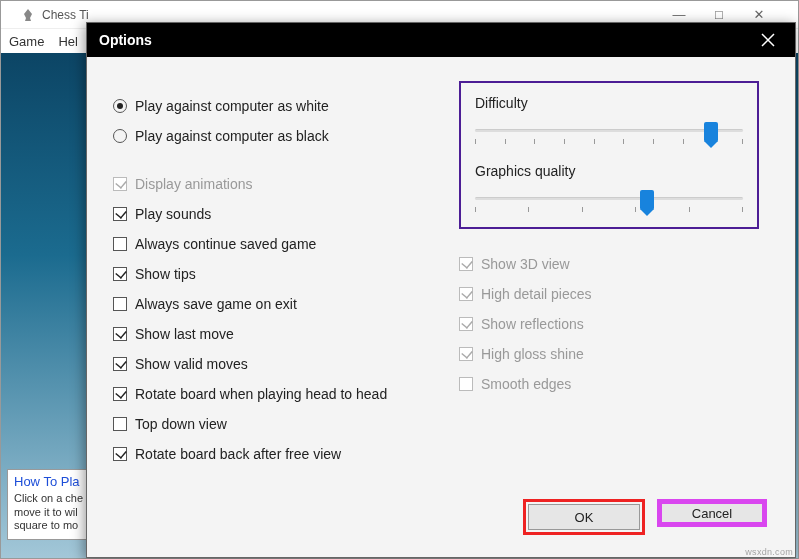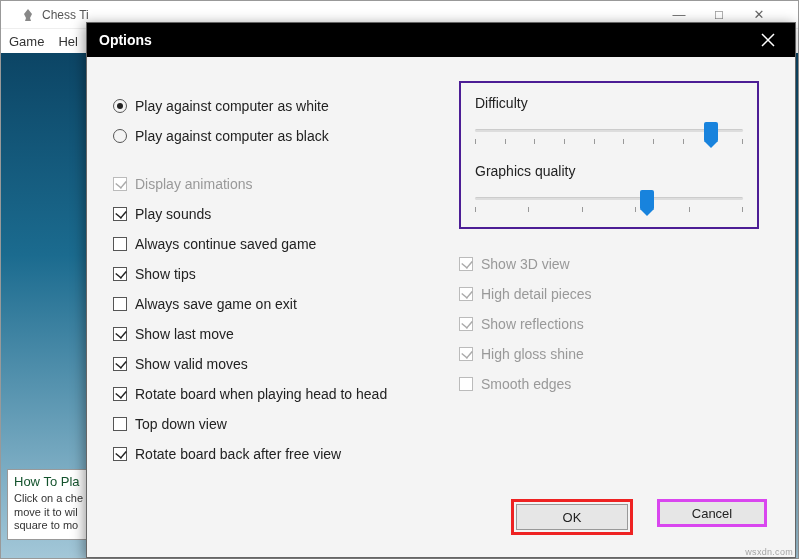--- a/index.html
+++ b/index.html
@@ -56,21 +56,21 @@
     left: 6px;
     bottom: 18px;
     width: 108px;
     background: #fff;
     border: 1px solid #999;
     padding: 4px 6px 6px;
     font-size: 11px;
     line-height: 1.25;
     color: #333;
   }
-  .tooltip-title { color: #14532d; font-size: 13px; margin-bottom: 2px; }
+  .tooltip-title { color: #1d4ed8; font-size: 13px; margin-bottom: 2px; }
   .bg-piece {
     position: absolute;
     left: 110px;
     bottom: 0;
     width: 680px; height: 140px;
     background: radial-gradient(ellipse at 60% 100%, #e6e6e6 0%, #ddd 30%, transparent 70%);
     opacity: 0.5;
   }
   
   .dialog {
@@ -207,26 +207,26 @@
     justify-content: space-between;
     font-size: 13px;
     color: #222;
     margin-top: 10px;
   }
   .gfx-checks { margin-top: 6px; }
   .button-row {
     position: absolute;
     right: 28px; bottom: 22px;
     display: flex;
-    gap: 24px;
+    gap: 12px;
   }
   .dlg-button {
     width: 110px; height: 28px;
     background: #e6e6e6;
-    border: 3px solid #d946ef;
+    border: 5px solid #d946ef;
     display: flex;
     align-items: center;
     justify-content: center;
     font-size: 13px;
     color: #222;
   }
   .dlg-button.ok-wrap {
     border: 3px solid #e22;
     padding: 2px;
     width: 122px; height: 36px;

